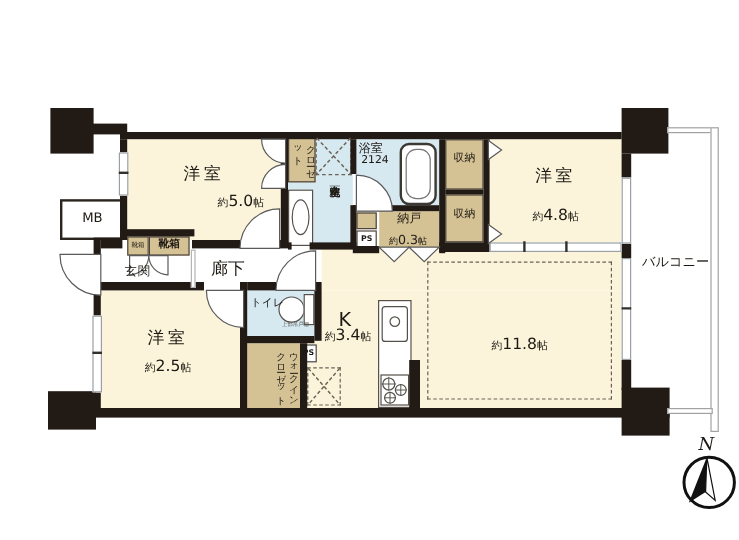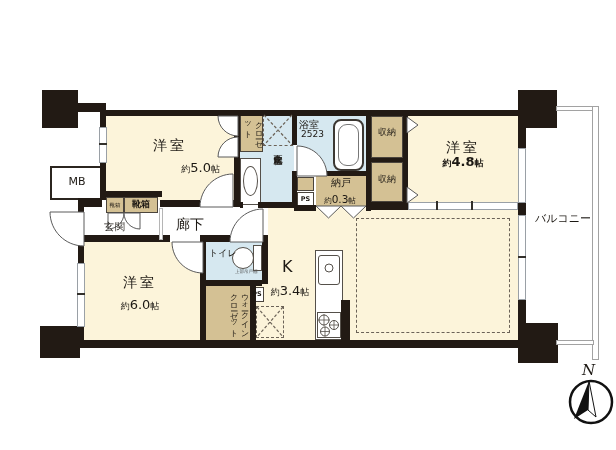--- a/index.html
+++ b/index.html
@@ -156,55 +156,58 @@
 
   <div class="lbl ctr rname" style="left:120px;top:138px;width:100px;">洋室</div>
   <div class="lbl ctr" style="left:120px;top:158px;width:100px;text-align:right;">
     <span class="sz-s">約</span><span class="sz-l">5.0</span><span class="sz-s">帖</span>
   </div>
 
   <div class="lbl vtext" style="left:240px;top:116px;width:23px;height:30px;font-size:8px;">クローゼット</div>
   <div class="lbl vtext" style="left:269px;top:148px;width:15px;height:56px;font-size:9px;">洗面化粧室</div>
 
   <div class="lbl" style="left:299px;top:119px;font-size:10px;text-align:center;">浴室</div>
-  <div class="lbl" style="left:301px;top:130px;font-size:9px;">2523</div>
+  <div class="lbl" style="left:301px;top:130px;font-size:9px;">2124</div>
 
   <div class="lbl ctr" style="left:316px;top:177px;width:50px;font-size:10px;">納戸</div>
   <div class="lbl ctr" style="left:310px;top:189px;width:60px;">
     <span class="sz-s2">約</span><span class="sz-l2">0.3</span><span class="sz-s2">帖</span>
   </div>
 
   <div class="lbl ctr" style="left:371px;top:128px;width:32px;font-size:9px;">収納</div>
   <div class="lbl ctr" style="left:371px;top:175px;width:32px;font-size:9px;">収納</div>
 
   <div class="lbl ctr rname" style="left:413px;top:140px;width:100px;">洋室</div>
-  <div class="lbl ctr" style="left:413px;top:152px;width:100px;font-weight:bold;">
+  <div class="lbl ctr" style="left:413px;top:169px;width:100px;">
     <span class="sz-s">約</span><span class="sz-l">4.8</span><span class="sz-s">帖</span>
   </div>
 
   <div class="lbl ctr" style="left:530px;top:213px;width:66px;font-size:11px;">バルコニー</div>
 
   <div class="lbl" style="left:104px;top:221px;font-size:10px;letter-spacing:1px;">玄関</div>
   <div class="lbl ctr" style="left:106px;top:202px;width:18px;font-size:5.5px;">靴箱</div>
   <div class="lbl ctr" style="left:124px;top:200px;width:34px;font-size:9px;font-weight:bold;">靴箱</div>
   <div class="lbl" style="left:176px;top:217px;font-size:14px;">廊下</div>
 
   <div class="lbl" style="left:209px;top:249px;font-size:9px;">トイレ</div>
   <div class="lbl" style="left:235px;top:270px;font-size:4.5px;color:#555;">上部吊戸棚</div>
   <div class="lbl vtext" style="left:209px;top:288px;width:40px;height:54px;font-size:8px;">ウォークインクローゼット</div>
 
   <div class="lbl ctr rname" style="left:90px;top:275px;width:100px;">洋室</div>
   <div class="lbl ctr" style="left:90px;top:295px;width:100px;">
-    <span class="sz-s">約</span><span class="sz-l">6.0</span><span class="sz-s">帖</span>
+    <span class="sz-s">約</span><span class="sz-l">2.5</span><span class="sz-s">帖</span>
   </div>
 
   <div class="lbl" style="left:282px;top:258px;font-size:16px;">K</div>
-  <div class="lbl ctr" style="left:261px;top:281px;width:58px;">
+  <div class="lbl ctr" style="left:261px;top:269px;width:58px;">
     <span class="sz-s">約</span><span class="sz-l">3.4</span><span class="sz-s">帖</span>
   </div>
 
+  <div class="lbl ctr" style="left:398px;top:277px;width:70px;">
+    <span class="sz-s">約</span><span class="sz-l">11.8</span><span class="sz-s">帖</span>
+  </div>
 
   <div class="lbl ctr" style="left:297px;top:196px;width:17px;font-size:6.5px;font-weight:bold;">PS</div>
   <div class="lbl ctr" style="left:250px;top:291px;width:14px;font-size:6.5px;font-weight:bold;">PS</div>
 
   <div class="lbl" style="left:582px;top:362px;font-size:15px;font-style:italic;font-family:'DejaVu Serif',serif;">N</div>
 
 </div>
 
 </body></html>

